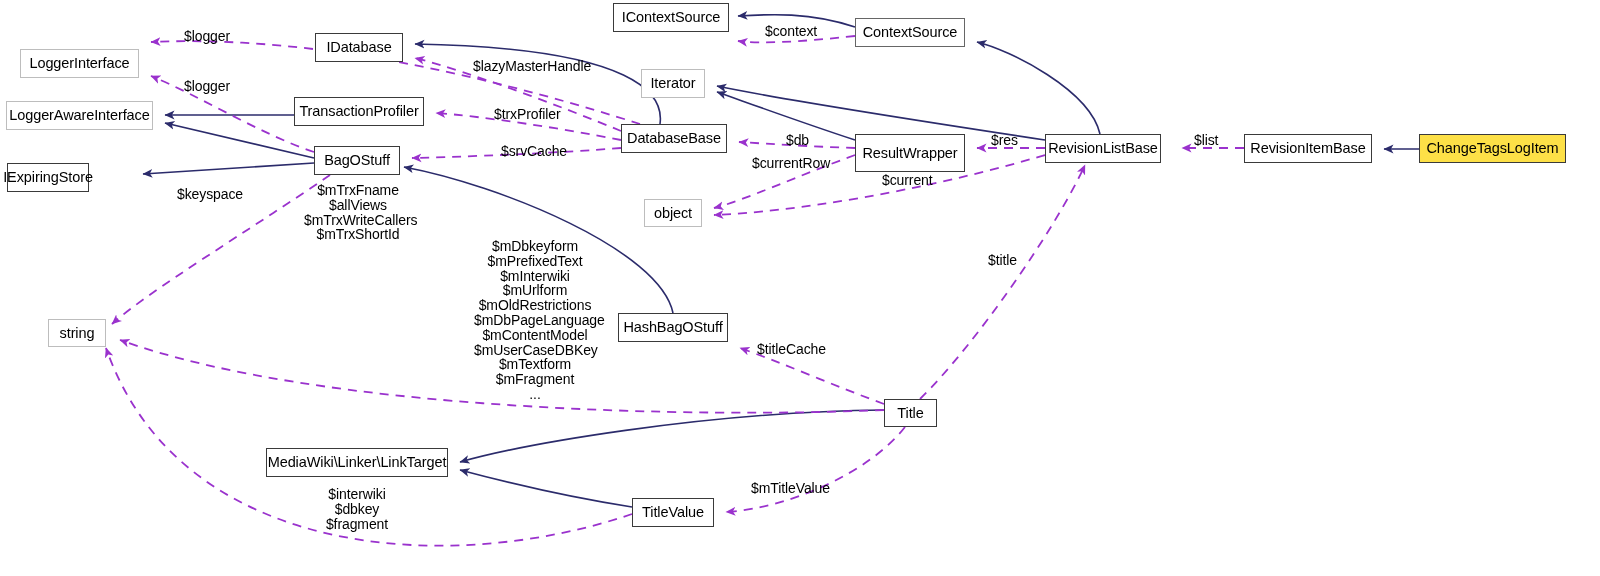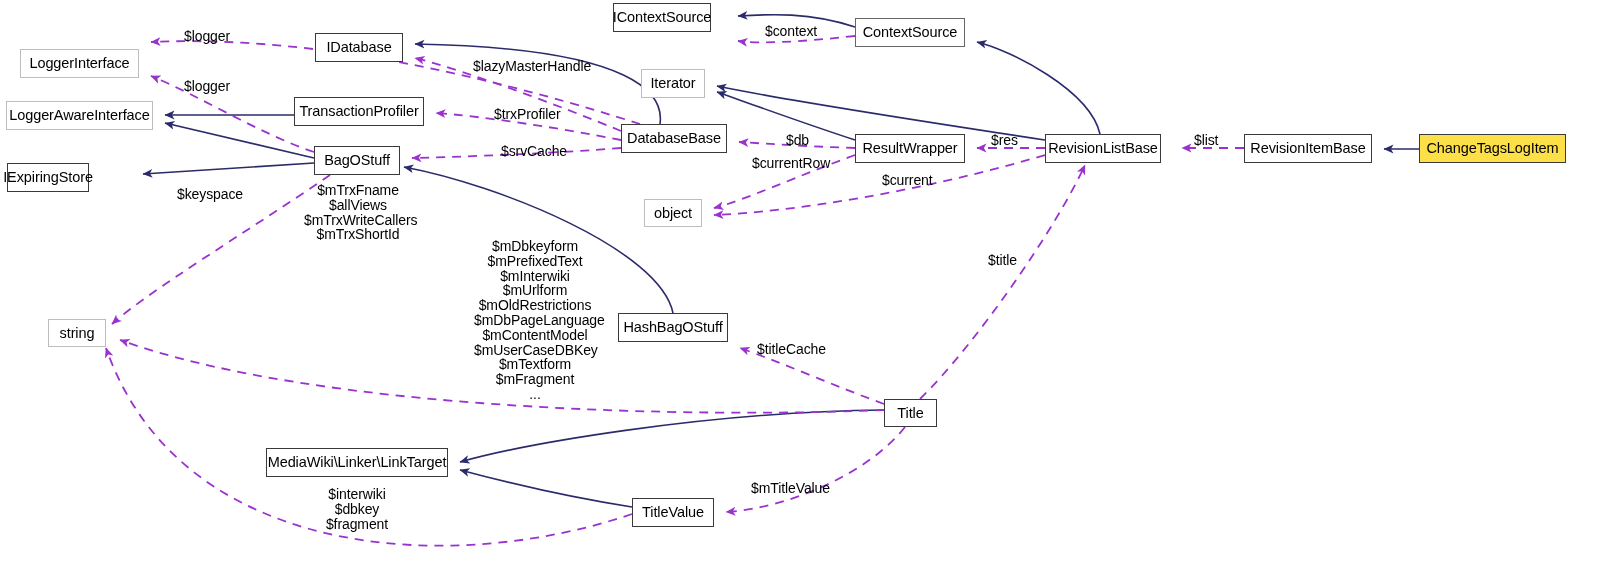--- a/index.html
+++ b/index.html
@@ -131,37 +131,37 @@
   </div>
 
   <div class="node b-dark" style="left:294px; top:97px; width:130px; height:29px;">
     <span>TransactionProfiler</span>
   </div>
 
   <div class="node b-dark" style="left:314px; top:146px; width:86px; height:29px;">
     <span>BagOStuff</span>
   </div>
 
-  <div class="node b-dark" style="left:613px; top:3px; width:98px; height:29px;text-align:center;">
+  <div class="node b-dark" style="left:613px; top:3px; width:116px; height:29px;text-align:center;">
     <span>IContextSource</span>
   </div>
 
   <div class="node b-mid" style="left:855px; top:18px; width:110px; height:29px;">
     <span>ContextSource</span>
   </div>
 
   <div class="node b-light" style="left:641px; top:69px; width:64px; height:29px;">
     <span>Iterator</span>
   </div>
 
   <div class="node b-dark" style="left:621px; top:124px; width:106px; height:29px;">
     <span>DatabaseBase</span>
   </div>
 
-  <div class="node b-dark" style="left:855px; top:134px; width:110px; height:29px;">
+  <div class="node b-dark" style="left:855px; top:134px; width:110px; height:38px;">
     <span>ResultWrapper</span>
   </div>
 
   <div class="node b-light" style="left:644px; top:199px; width:58px; height:28px;">
     <span>object</span>
   </div>
 
   <div class="node b-dark" style="left:1045px; top:134px; width:116px; height:29px;">
     <span>RevisionListBase</span>
   </div>

